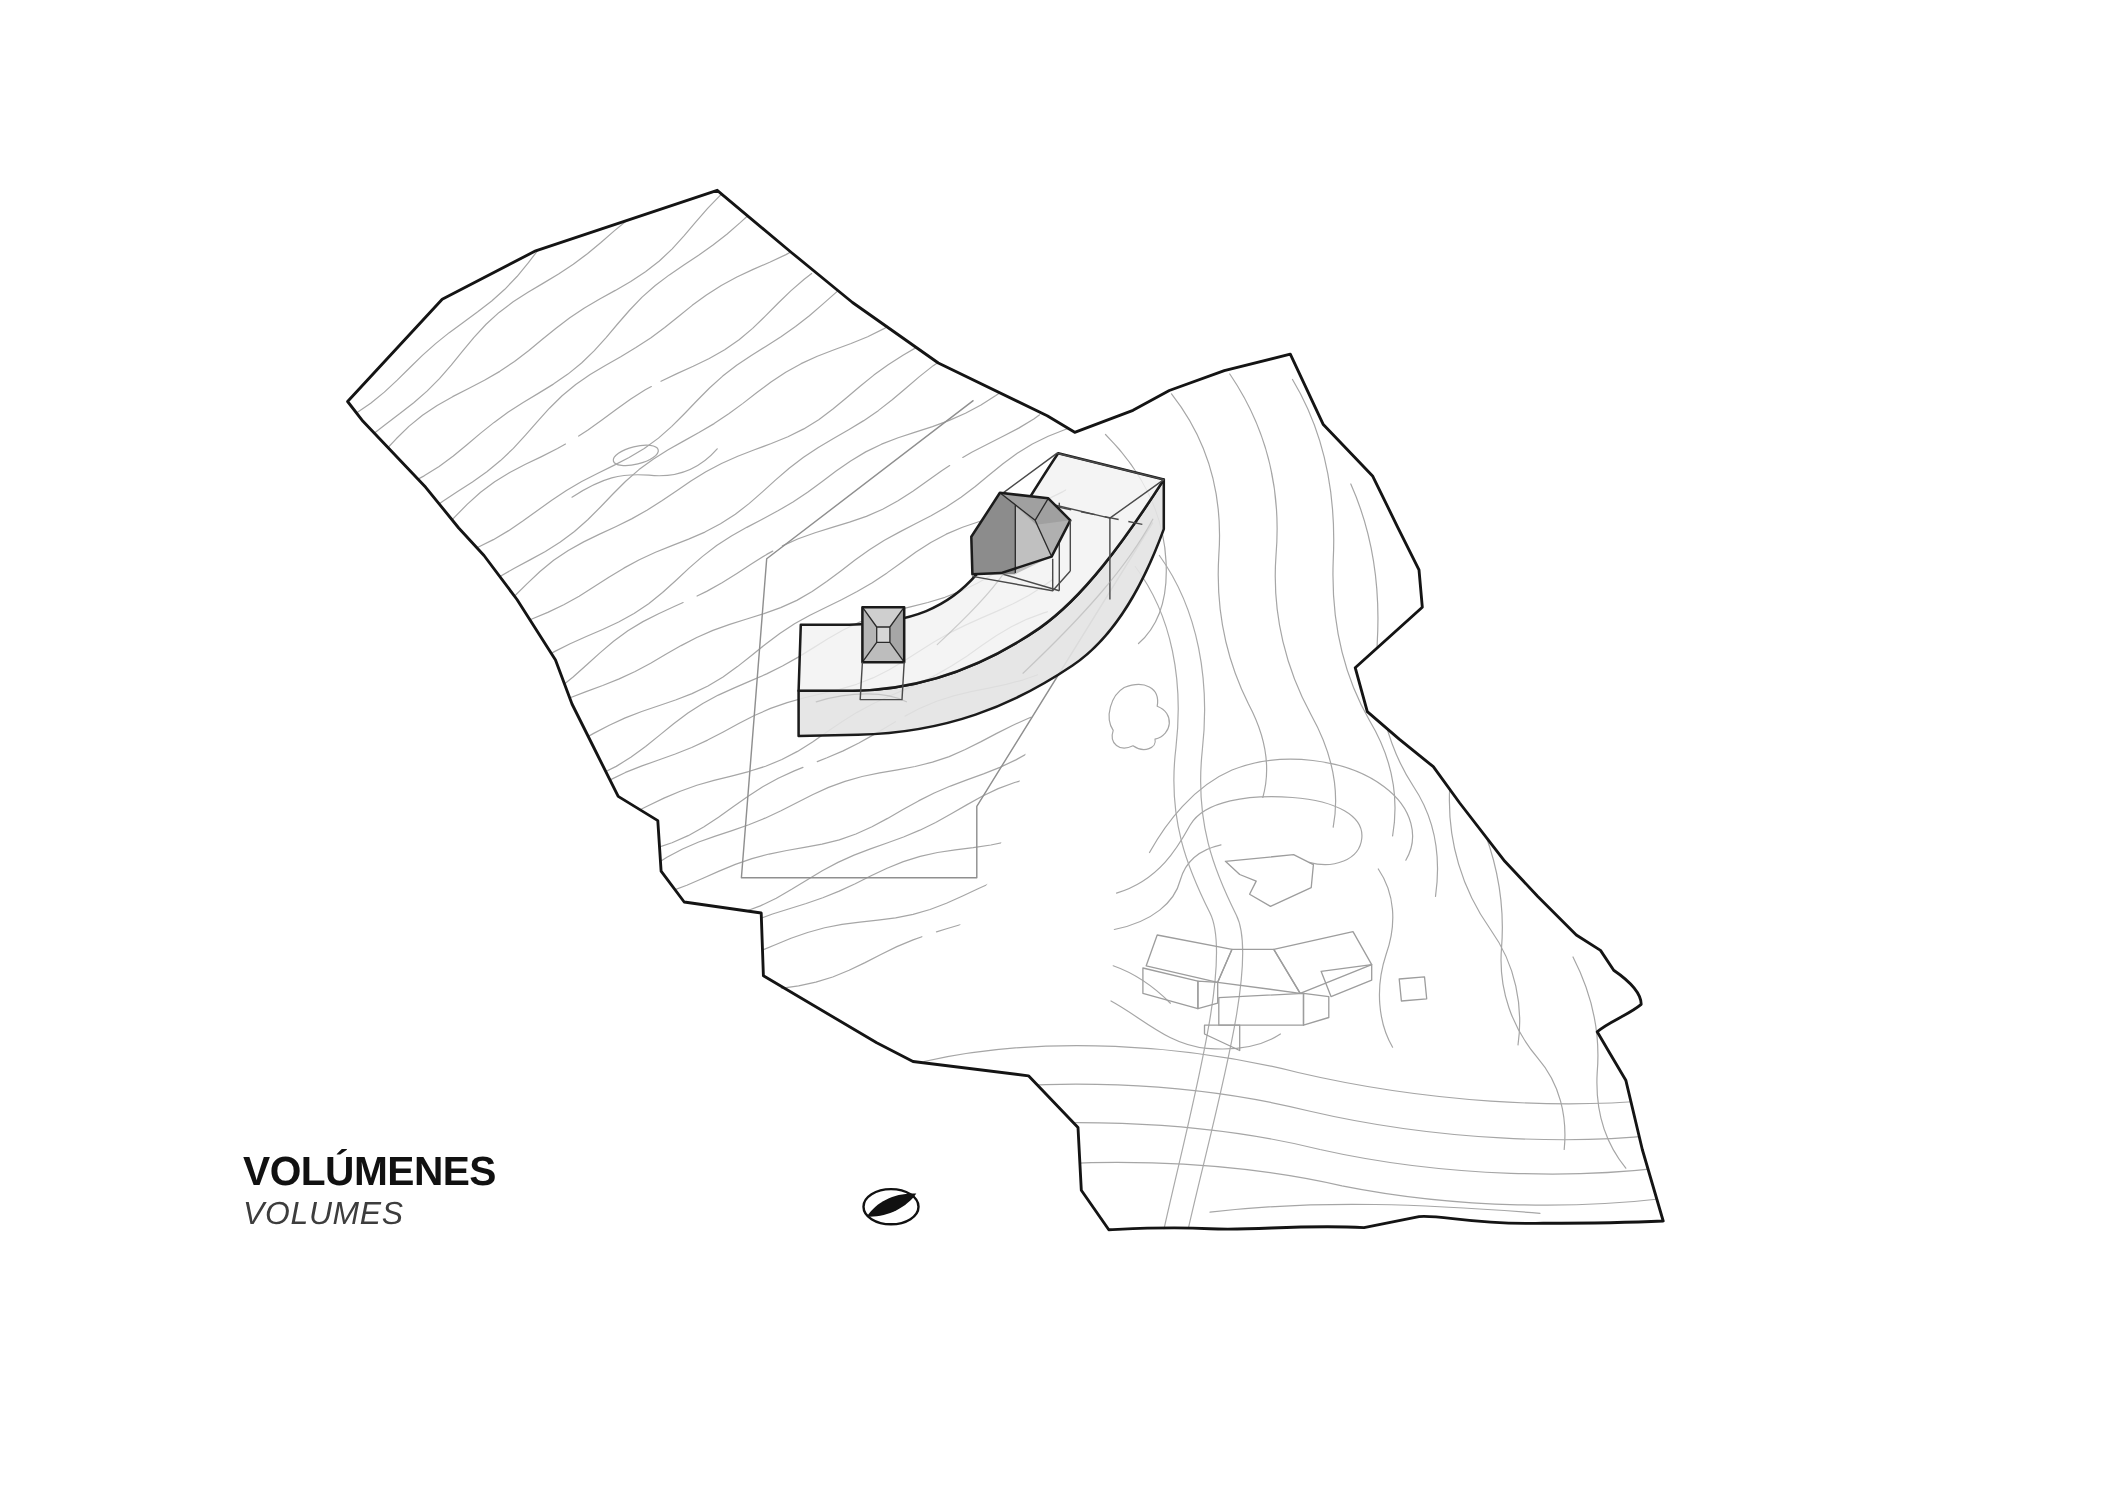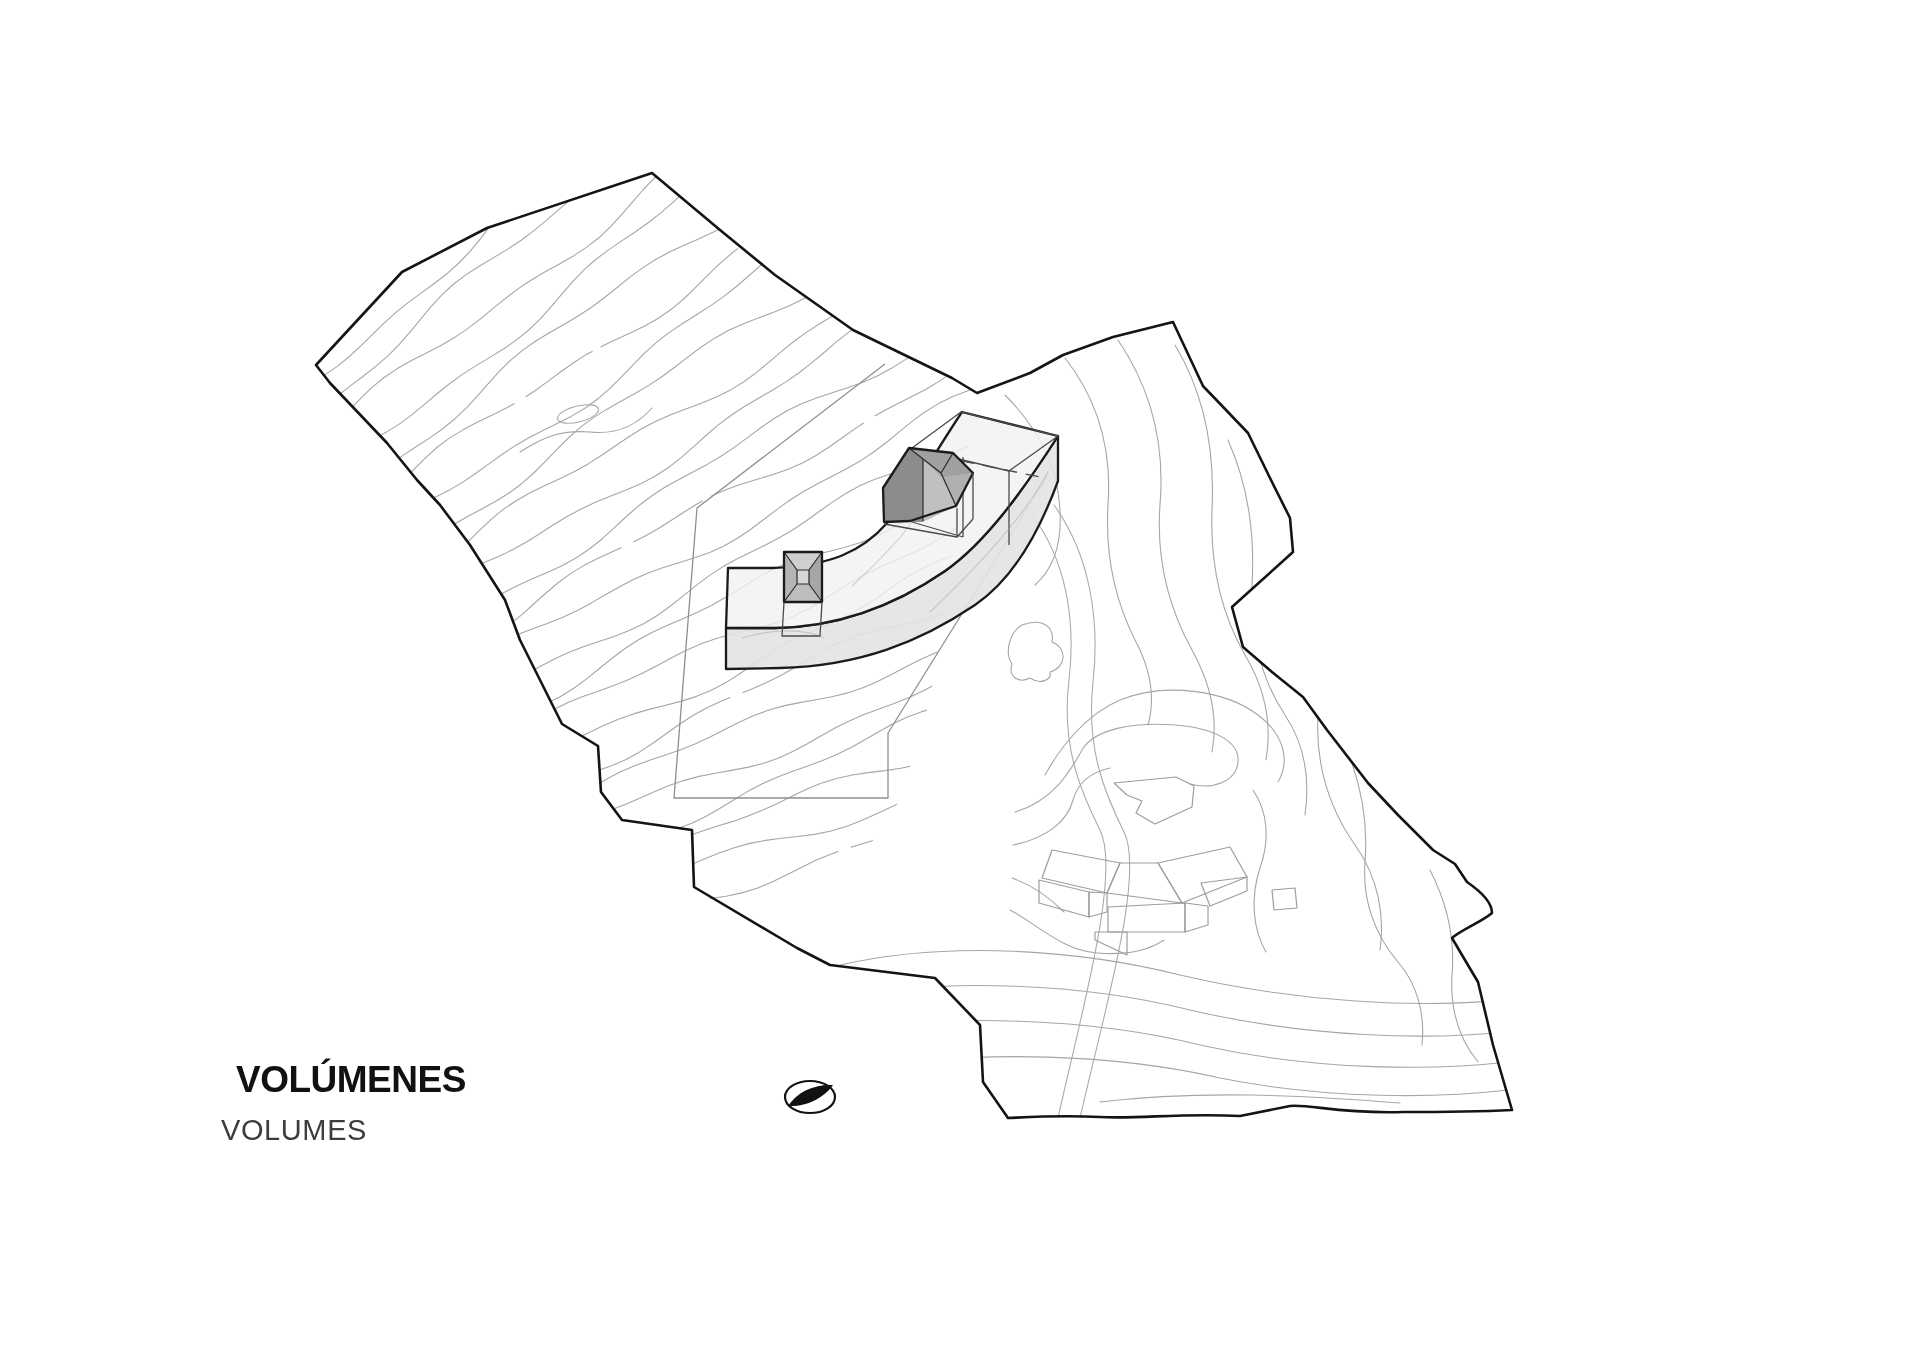--- a/index.html
+++ b/index.html
@@ -1,21 +1,21 @@
 <!DOCTYPE html>
 <html><head>
 <meta charset="utf-8">
 <style>
   html,body{margin:0;padding:0;background:#fff;}
   #canvas{position:relative;width:1920px;height:1358px;background:#ffffff;overflow:hidden;
           font-family:"Liberation Sans", sans-serif;}
   #plan-svg{position:absolute;left:0;top:0;}
   #title-block{position:absolute;left:221px;top:1046px;}
-  #main-title{font-size:37px;font-weight:bold;letter-spacing:-0.5px;color:#111111;line-height:1.05;margin:15px;}
-  #sub-title{font-size:29px;font-weight:normal;letter-spacing:0.6px;color:#3d3d3d;line-height:1.05;margin:4px 0 0 0;}
+  #main-title{font-size:37px;font-weight:bold;letter-spacing:-0.5px;color:#111111;line-height:1.05;margin:0;}
+  #sub-title{font-size:29px;font-weight:normal;letter-spacing:0.6px;color:#3d3d3d;line-height:1.05;margin:4px 0 0 0;font-style:italic;}
   .contour{fill:none;stroke:#a6a6a6;stroke-width:1.1;stroke-linecap:round;stroke-linejoin:round;}
   .contour2{fill:none;stroke:#aaaaaa;stroke-width:1.1;stroke-linecap:round;stroke-linejoin:round;}
   .boundary{fill:none;stroke:#141414;stroke-width:2.6;stroke-linejoin:round;stroke-linecap:round;}
   .subparcel{fill:none;stroke:#8f8f8f;stroke-width:1.3;stroke-linejoin:round;}
   .existing{fill:none;stroke:#9d9d9d;stroke-width:1.2;stroke-linejoin:round;}
   .vol-outline{stroke:#1b1b1b;stroke-width:2.3;stroke-linejoin:round;}
   .thinline{fill:none;stroke:#4a4a4a;stroke-width:1.3;stroke-linejoin:round;}
   .innerline{fill:none;stroke:#2a2a2a;stroke-width:1.2;}
 </style>
 </head>

